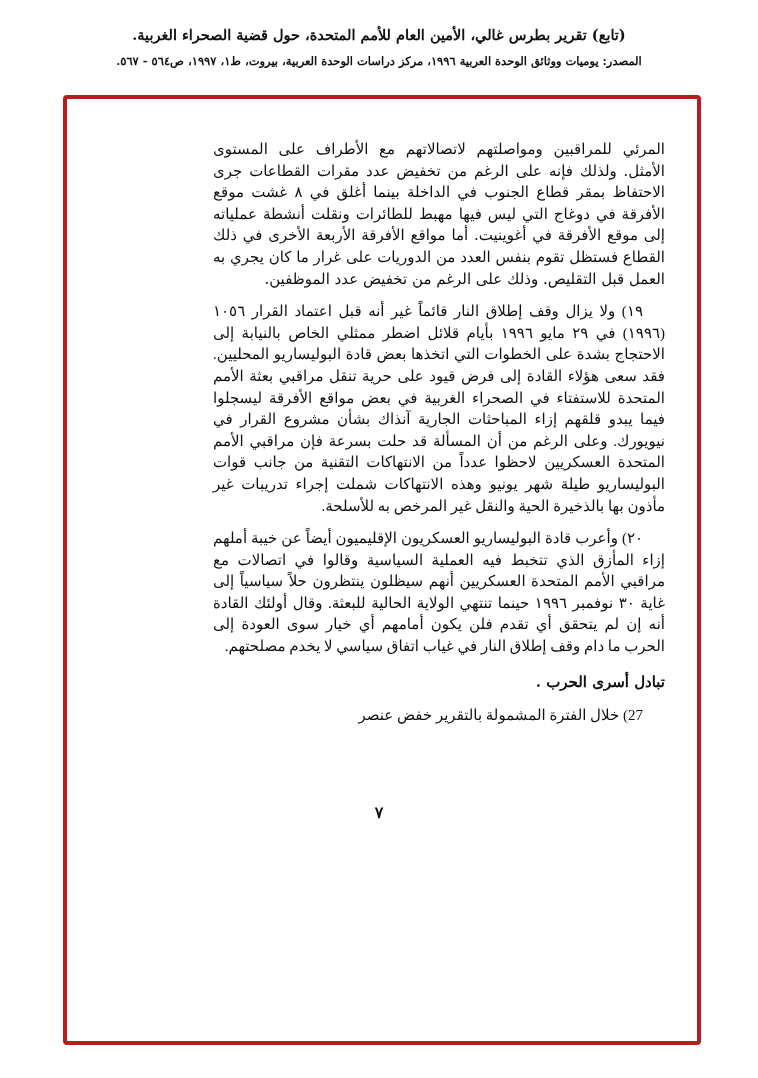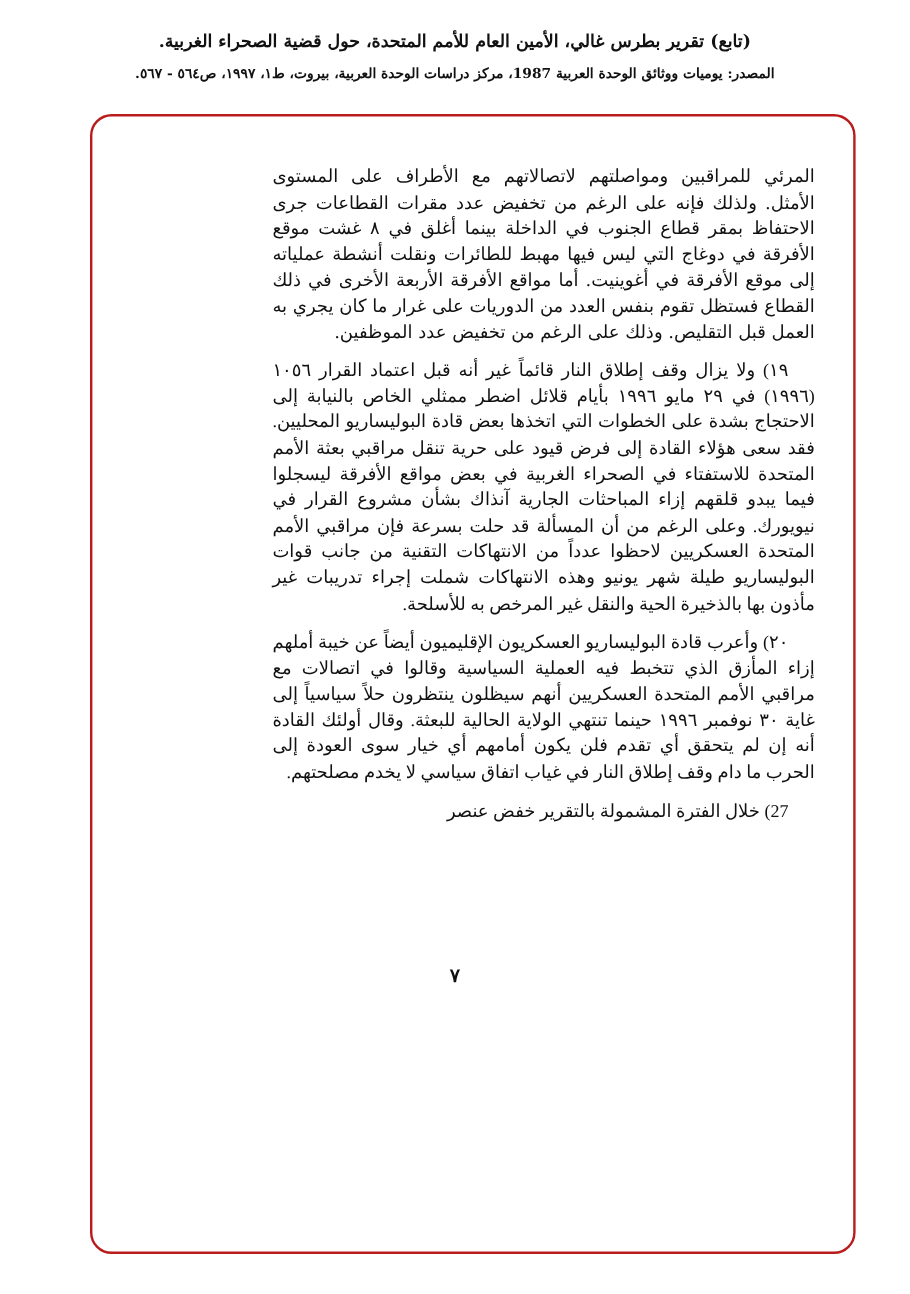--- a/index.html
+++ b/index.html
@@ -28,25 +28,25 @@
   }
   .doc-source {
     font-size: 11.5px;
     font-weight: bold;
     margin-top: 7px;
     line-height: 1.4;
   }
   .frame {
     position: absolute;
     top: 95px;
-    left: 75px;
+    left: 63px;
     width: 638px;
     height: 950px;
-    border: 2px solid #b91c1c;
-    border-radius: 18px;
+    border: 4px solid #b91c1c;
+    border-radius: 4px;
   }
   .text-col {
     position: absolute;
     top: 40px;
     right: 32px;
     width: 452px;
     direction: rtl;
     text-align: justify;
     font-size: 15px;
     line-height: 21.6px;
@@ -76,28 +76,29 @@
     font-weight: bold;
   }
 </style>
 </head>
 <body>
 
 <div class="page">
 
   <header class="doc-header">
     <div class="doc-title">(تابع) تقرير بطرس غالي، الأمين العام للأمم المتحدة، حول قضية الصحراء الغربية.</div>
-    <div class="doc-source">المصدر: يوميات ووثائق الوحدة العربية 1987، مركز دراسات الوحدة العربية، بيروت، ط١، ١٩٩٧، ص٥٦٤ - ٥٦٧.</div>
+    <div class="doc-source">المصدر: يوميات ووثائق الوحدة العربية ١٩٩٦، مركز دراسات الوحدة العربية، بيروت، ط١، ١٩٩٧، ص٥٦٤ - ٥٦٧.</div>
   </header>
 
   <div class="frame">
     <div class="text-col">
       <p>المرئي للمراقبين ومواصلتهم لاتصالاتهم مع الأطراف على المستوى الأمثل. ولذلك فإنه على الرغم من تخفيض عدد مقرات القطاعات جرى الاحتفاظ بمقر قطاع الجنوب في الداخلة بينما أغلق في ٨ غشت موقع الأفرقة في دوغاج التي ليس فيها مهبط للطائرات ونقلت أنشطة عملياته إلى موقع الأفرقة في أغوينيت. أما مواقع الأفرقة الأربعة الأخرى في ذلك القطاع فستظل تقوم بنفس العدد من الدوريات على غرار ما كان يجري به العمل قبل التقليص. وذلك على الرغم من تخفيض عدد الموظفين.</p>
       <p class="indent">١٩) ولا يزال وقف إطلاق النار قائماً غير أنه قبل اعتماد القرار ١٠٥٦ (١٩٩٦) في ٢٩ مايو ١٩٩٦ بأيام قلائل اضطر ممثلي الخاص بالنيابة إلى الاحتجاج بشدة على الخطوات التي اتخذها بعض قادة البوليساريو المحليين. فقد سعى هؤلاء القادة إلى فرض قيود على حرية تنقل مراقبي بعثة الأمم المتحدة للاستفتاء في الصحراء الغربية في بعض مواقع الأفرقة ليسجلوا فيما يبدو قلقهم إزاء المباحثات الجارية آنذاك بشأن مشروع القرار في نيويورك. وعلى الرغم من أن المسألة قد حلت بسرعة فإن مراقبي الأمم المتحدة العسكريين لاحظوا عدداً من الانتهاكات التقنية من جانب قوات البوليساريو طيلة شهر يونيو وهذه الانتهاكات شملت إجراء تدريبات غير مأذون بها بالذخيرة الحية والنقل غير المرخص به للأسلحة.</p>
       <p class="indent">٢٠) وأعرب قادة البوليساريو العسكريون الإقليميون أيضاً عن خيبة أملهم إزاء المأزق الذي تتخبط فيه العملية السياسية وقالوا في اتصالات مع مراقبي الأمم المتحدة العسكريين أنهم سيظلون ينتظرون حلاً سياسياً إلى غاية ٣٠ نوفمبر ١٩٩٦ حينما تنتهي الولاية الحالية للبعثة. وقال أولئك القادة أنه إن لم يتحقق أي تقدم فلن يكون أمامهم أي خيار سوى العودة إلى الحرب ما دام وقف إطلاق النار في غياب اتفاق سياسي لا يخدم مصلحتهم.</p>
+      <h3 class="section-heading">تبادل أسرى الحرب .</h3>
       <p class="indent">27) خلال الفترة المشمولة بالتقرير خفض عنصر</p>
     </div>
   </div>
 
   <footer class="page-footer">
     <span class="page-number">٧</span>
   </footer>
 
 </div>
 

